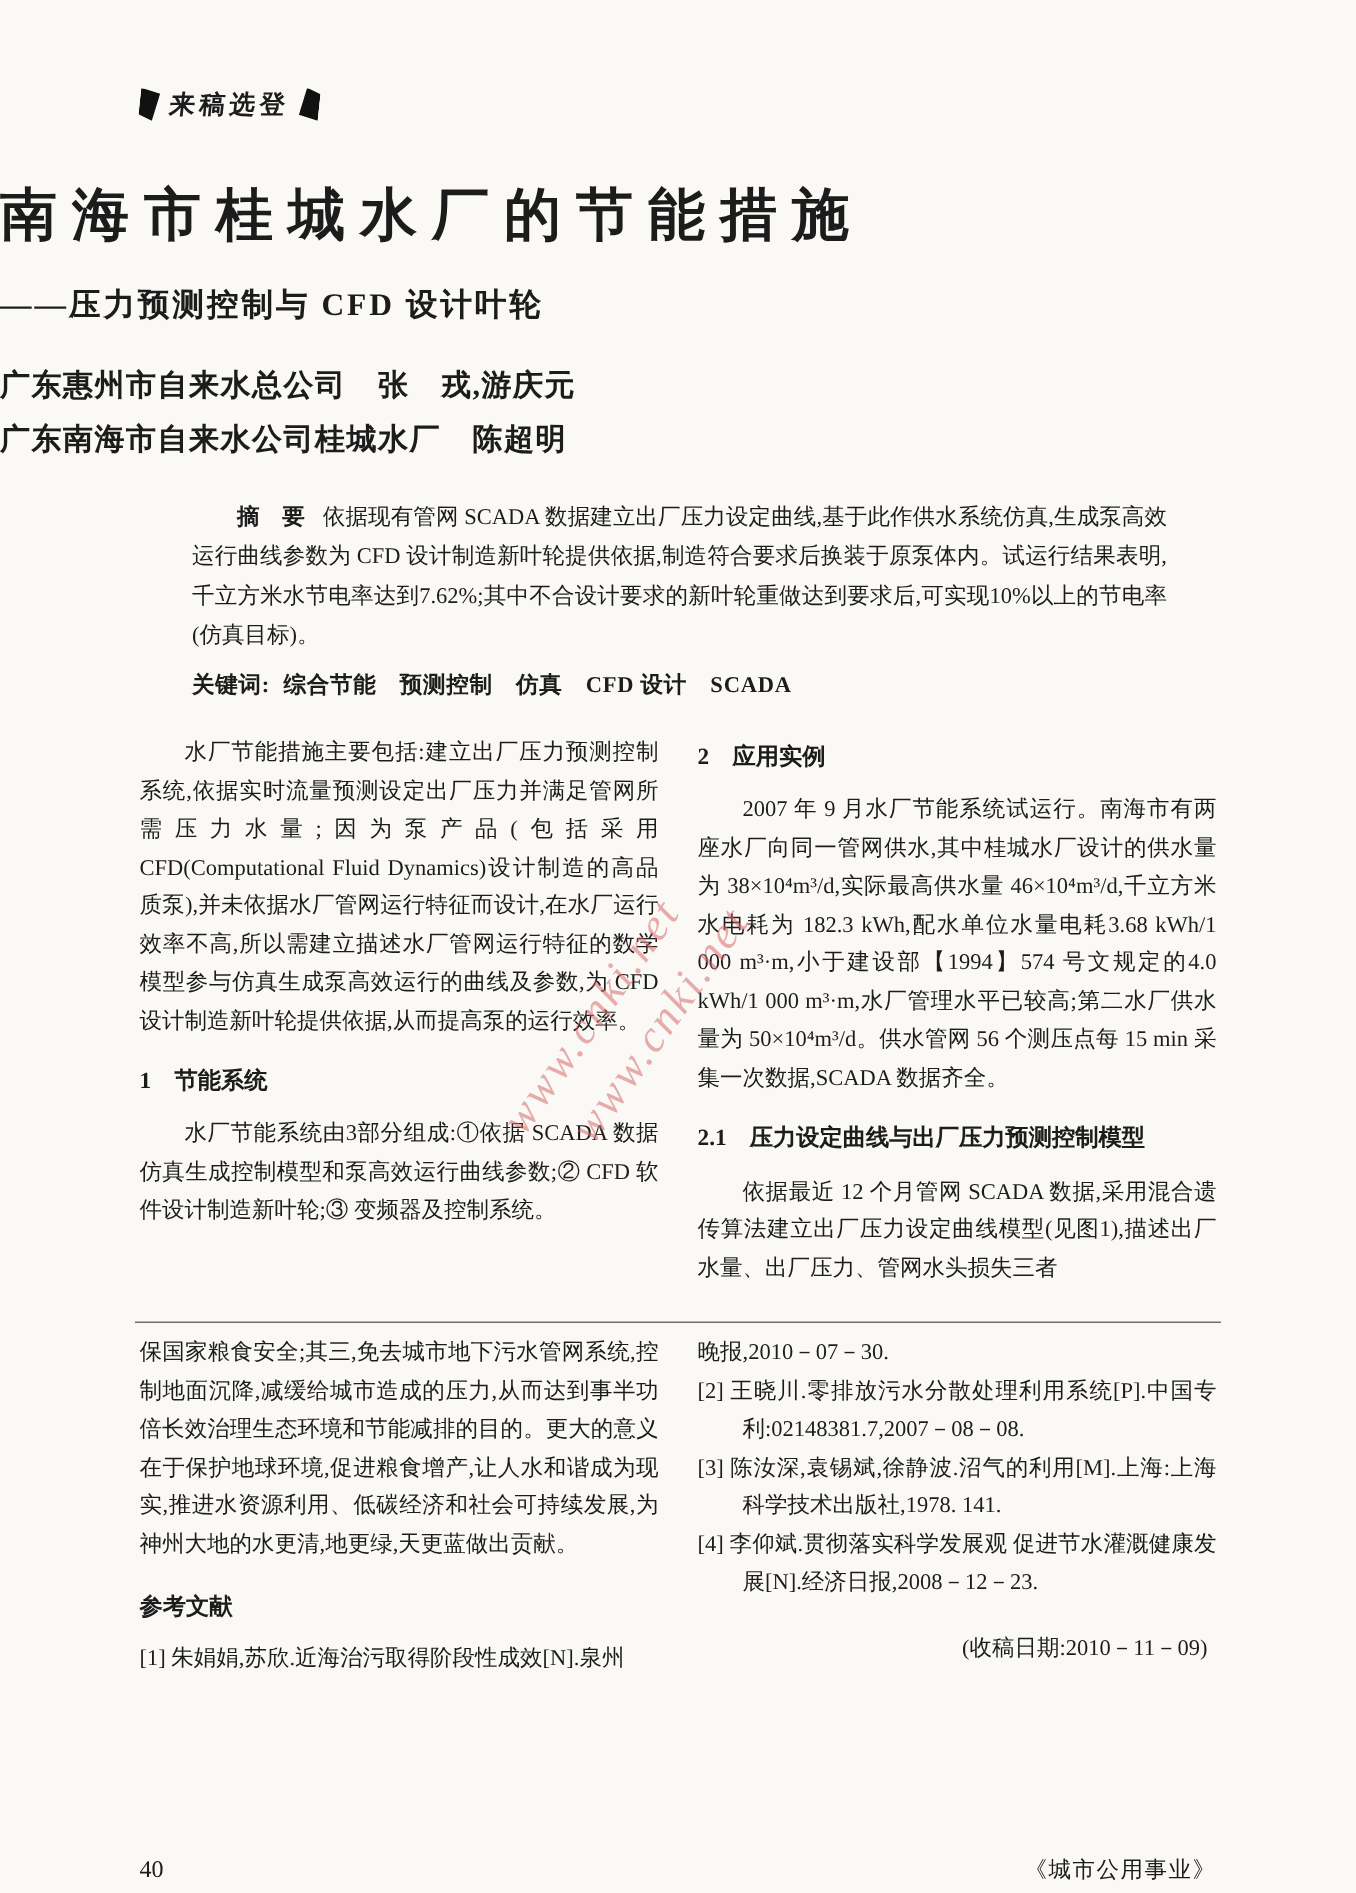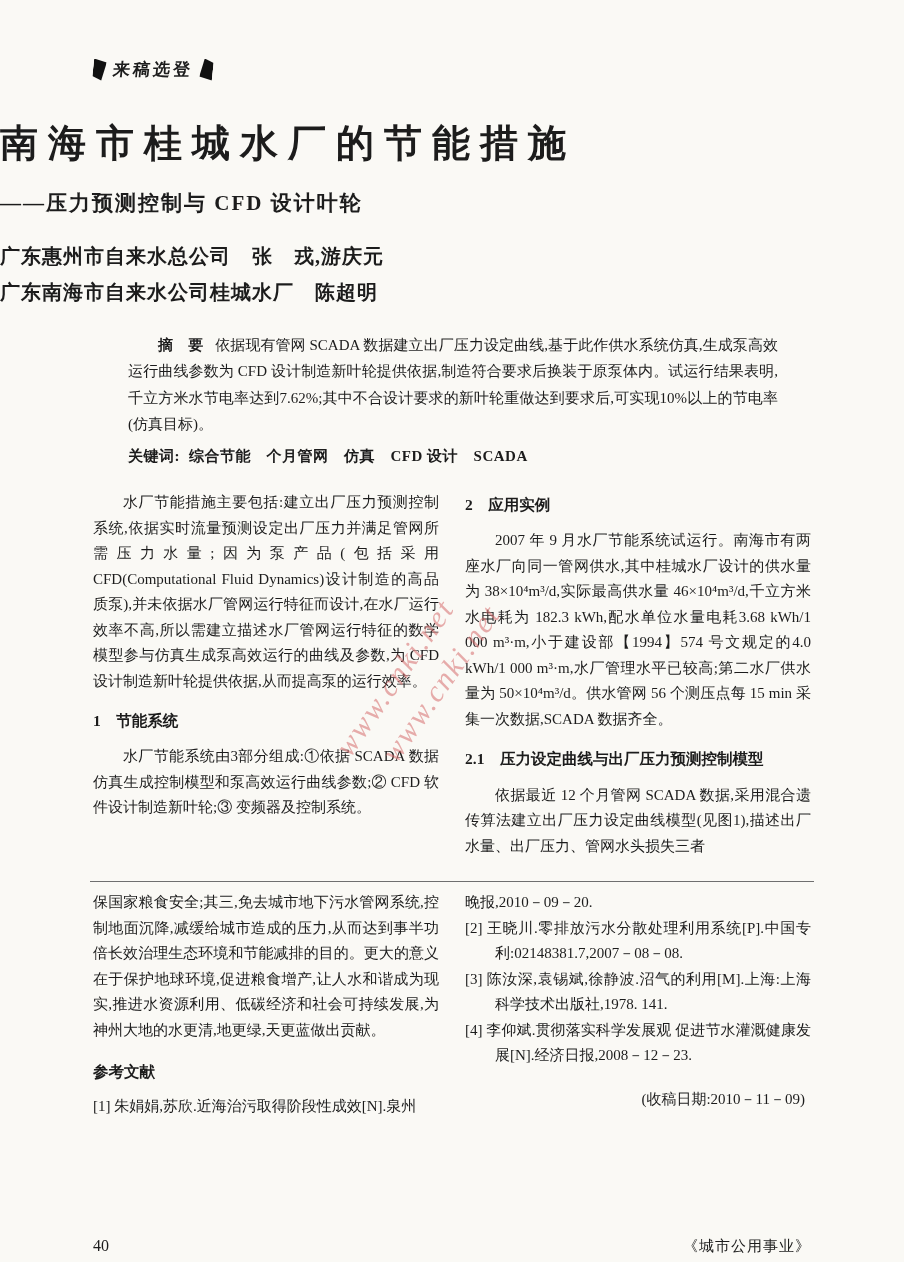--- a/index.html
+++ b/index.html
@@ -106,21 +106,21 @@
     <h1 class="title">南海市桂城水厂的节能措施</h1>
     <div class="subtitle">——压力预测控制与 CFD 设计叶轮</div>
     <div class="authors">
       <p class="author-line">广东惠州市自来水总公司　张　戎,游庆元</p>
       <p class="author-line">广东南海市自来水公司桂城水厂　陈超明</p>
     </div>
   </div>
 
   <p class="abstract"><span class="abstract-label">摘　要</span><span>依据现有管网 SCADA 数据建立出厂压力设定曲线,基于此作供水系统仿真,生成泵高效运行曲线参数为 CFD 设计制造新叶轮提供依据,制造符合要求后换装于原泵体内。试运行结果表明,千立方米水节电率达到7.62%;其中不合设计要求的新叶轮重做达到要求后,可实现10%以上的节电率(仿真目标)。</span></p>
 
-  <p class="keywords"><span class="keywords-label">关键词:</span><span>综合节能　个月管网　仿真　CFD 设计　SCADA</span></p>
+  <p class="keywords"><span class="keywords-label">关键词:</span><span>综合节能　预测控制　仿真　CFD 设计　SCADA</span></p>
 
   <div class="columns">
     <div class="col">
       <p class="para">水厂节能措施主要包括:建立出厂压力预测控制系统,依据实时流量预测设定出厂压力并满足管网所需压力水量;因为泵产品(包括采用 CFD(Computational Fluid Dynamics)设计制造的高品质泵),并未依据水厂管网运行特征而设计,在水厂运行效率不高,所以需建立描述水厂管网运行特征的数学模型参与仿真生成泵高效运行的曲线及参数,为 CFD 设计制造新叶轮提供依据,从而提高泵的运行效率。</p>
       <p class="sec-h">1　节能系统</p>
       <p class="para">水厂节能系统由3部分组成:①依据 SCADA 数据仿真生成控制模型和泵高效运行曲线参数;② CFD 软件设计制造新叶轮;③ 变频器及控制系统。</p>
     </div>
     <div class="col">
       <p class="sec-h sec-h-first">2　应用实例</p>
       <p class="para">2007 年 9 月水厂节能系统试运行。南海市有两座水厂向同一管网供水,其中桂城水厂设计的供水量为 38×10⁴m³/d,实际最高供水量 46×10⁴m³/d,千立方米水电耗为 182.3 kWh,配水单位水量电耗3.68 kWh/1 000 m³·m,小于建设部【1994】574 号文规定的4.0 kWh/1 000 m³·m,水厂管理水平已较高;第二水厂供水量为 50×10⁴m³/d。供水管网 56 个测压点每 15 min 采集一次数据,SCADA 数据齐全。</p>
@@ -131,21 +131,21 @@
 
   <hr class="divider">
 
   <div class="columns columns-bottom">
     <div class="col">
       <p class="para-noindent">保国家粮食安全;其三,免去城市地下污水管网系统,控制地面沉降,减缓给城市造成的压力,从而达到事半功倍长效治理生态环境和节能减排的目的。更大的意义在于保护地球环境,促进粮食增产,让人水和谐成为现实,推进水资源利用、低碳经济和社会可持续发展,为神州大地的水更清,地更绿,天更蓝做出贡献。</p>
       <p class="refs-heading">参考文献</p>
       <p class="ref">[1] 朱娟娟,苏欣.近海治污取得阶段性成效[N].泉州</p>
     </div>
     <div class="col">
-      <p class="para-noindent">晚报,2010－09－20.</p>
+      <p class="para-noindent">晚报,2010－07－30.</p>
       <p class="ref">[2] 王晓川.零排放污水分散处理利用系统[P].中国专利:02148381.7,2007－08－08.</p>
       <p class="ref">[3] 陈汝深,袁锡斌,徐静波.沼气的利用[M].上海:上海科学技术出版社,1978. 141.</p>
       <p class="ref">[4] 李仰斌.贯彻落实科学发展观 促进节水灌溉健康发展[N].经济日报,2008－12－23.</p>
       <p class="received">(收稿日期:2010－11－09)</p>
     </div>
   </div>
 
   <div class="footer">
     <span>40</span>
     <span class="journal-name">《城市公用事业》</span>

